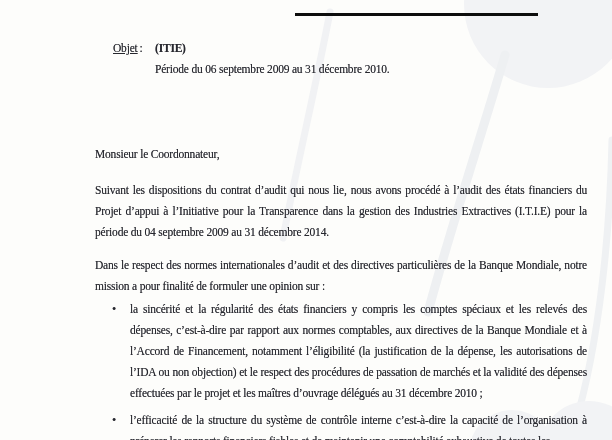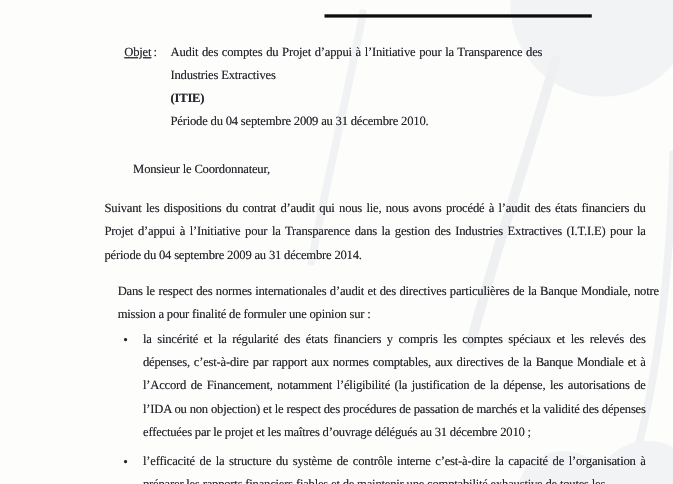--- a/index.html
+++ b/index.html
@@ -54,24 +54,24 @@
     display: flex;
     align-items: flex-start;
   }
   .subject-label-wrap { width: 42px; flex: none; }
   .subject-label { text-decoration: underline; }
   .subject-colon { margin-left: 2px; }
   .subject-content { width: 338px; flex: none; }
   .subject-content p { margin: 0; }
   .bold { font-weight: bold; }
 
-  .salutation { position: absolute; top: 144px; left: 95px; margin-left: 26px; }
+  .salutation { position: absolute; top: 144px; left: 95px; }
 
   .paragraph-intro   { position: absolute; top: 180px; left: 95px; width: 492px; margin: 0; }
-  .paragraph-mission { position: absolute; top: 255px; left: 107px; width: 492px; margin: 0; }
+  .paragraph-mission { position: absolute; top: 255px; left: 95px; width: 492px; margin: 0; }
 
   .bullet-list {
     position: absolute;
     top: 299px;
     left: 95px;
     width: 492px;
     margin: 0;
     padding: 0;
     list-style: none;
   }
@@ -103,23 +103,22 @@
   </svg>
 
   <div class="content-layer">
 
     <div class="letterhead-city">KINSHASA - GOMBE</div>
     <div class="letterhead-rule"></div>
 
     <div class="subject-block txt">
       <div class="subject-label-wrap"><span class="subject-label">Objet</span><span class="subject-colon">:</span></div>
       <div class="subject-content">
-        <p class="justified">Audit des comptes du Projet d’appui à l’Initiative pour la Transparence des Industries Extractives</p>
         <p class="bold">(ITIE)</p>
-        <p>Période du 04 septembre 2009 au 31 décembre 2010.</p>
+        <p>Période du 06 septembre 2009 au 31 décembre 2010.</p>
       </div>
     </div>
 
     <div class="salutation txt">Monsieur le Coordonnateur,</div>
 
     <p class="paragraph-intro txt justified">Suivant les dispositions du contrat d’audit qui nous lie, nous avons procédé à l’audit des états financiers du Projet d’appui à l’Initiative pour la Transparence dans la gestion des Industries Extractives (I.T.I.E) pour la période du 04 septembre 2009 au 31 décembre 2014.</p>
 
     <p class="paragraph-mission txt justified">Dans le respect des normes internationales d’audit et des directives particulières de la Banque Mondiale, notre mission a pour finalité de formuler une opinion sur :</p>
 
     <ul class="bullet-list txt">

